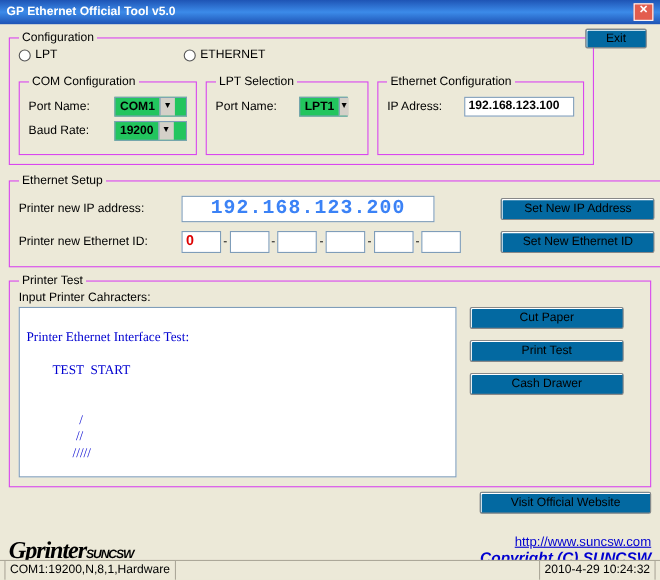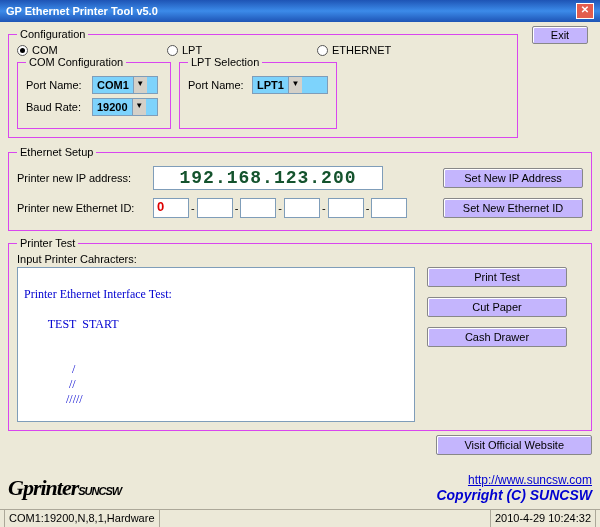--- a/index.html
+++ b/index.html
@@ -2,64 +2,60 @@
 <html><head>
 <meta charset="utf-8">
 <style>
   * { box-sizing: border-box; font-family: Tahoma, Arial, sans-serif; font-size: 11px; }
   body { margin: 0; background: #ece9d8; width: 600px; height: 527px; overflow: hidden; }
   .titlebar { background: linear-gradient(#1e54b5,#3c8be9,#1e54b5); color: #fff; height: 22px; line-height: 22px; padding: 0 6px; font-weight: bold; font-size: 12px; display:flex; justify-content:space-between; align-items:center;}
   .titlebar .xbtn { width:18px; height:16px; background:#e35d4e; border:1px solid #fff; color:#fff; text-align:center; line-height:12px; font-size:10px; }
   .client { position: relative; padding: 6px 8px 0 8px; height: 487px; }
   fieldset { border: 1px solid #d946ef; margin: 0; padding: 4px 8px 8px 8px; }
   legend { padding: 0 3px; }
-  .btn { background: #c4b5fd; border: 1px solid #888; border-radius: 2px; padding: 2px 10px; min-width: 70px; text-align: center; box-shadow: inset 1px 1px #fff; }
+  .btn { background: #0369a1; border: 1px solid #888; border-radius: 2px; padding: 2px 10px; min-width: 70px; text-align: center; box-shadow: inset 1px 1px #fff; }
   .btn-wide { min-width: 140px; padding: 3px 6px; }
   .input { background:#fff; border:1px solid #7f9db9; padding:1px 3px; height:18px; font-weight:bold; }
-  .combo { display:inline-flex; align-items:center; background:#7dd3fc; border:1px solid #7f9db9; height:18px; }
+  .combo { display:inline-flex; align-items:center; background:#22c55e; border:1px solid #7f9db9; height:18px; }
   .combo span { padding:0 4px; font-weight:bold; }
   .combo .arrow { width:14px; height:16px; background:#d4d0c8; border-left:1px solid #7f9db9; text-align:center; line-height:14px; font-size:8px; }
-  .row { display:flex; align-items:center; gap:6px; margin:4px 0; }
+  .row { display:flex; align-items:center; gap:18px; margin:4px 0; }
   label { display:inline-block; }
   .config-top { display:flex; align-items:flex-start; }
   .radio { display:inline-flex; align-items:center; gap:4px; }
   .radio .dot { width:11px; height:11px; border:1px solid #555; border-radius:50%; background:#fff; position:relative; }
   .radio .dot.checked::after { content:''; position:absolute; left:2px; top:2px; width:5px; height:5px; background:#000; border-radius:50%; }
-  .sub-configs { display:flex; gap:8px; margin-top:0; }
+  .sub-configs { display:flex; gap:8px; margin-top:12px; }
   .sub-configs fieldset { flex:0 0 auto; }
-  .ip-big { font-family: 'Courier New', monospace; font-size: 18px; font-weight: bold; color: #14532d; letter-spacing: 1px; text-align:center; width: 230px; height:24px; line-height:20px; }
+  .ip-big { font-family: 'Courier New', monospace; font-size: 18px; font-weight: bold; color: #3b82f6; letter-spacing: 1px; text-align:center; width: 230px; height:24px; line-height:20px; }
   .eth-input { width:36px; height:20px; background:#fff; border:1px solid #7f9db9; font-weight:bold; color:#d00; font-size:13px; padding:0 3px; }
   .textarea { background:#fff; border:1px solid #7f9db9; width: 398px; height: 155px; padding:4px 6px; font-family: Tahoma; font-size:12px; color:#0000d0; white-space:pre; overflow-y:scroll; }
   .link { color:#0000d0; text-decoration:underline; font-size:12px; }
   .copyright { color:#0000d0; font-weight:bold; font-size:14px; font-style:italic; }
   .logo-text { font-family: Arial Black, Arial, sans-serif; font-weight:900; font-size:28px; font-style:italic; letter-spacing:-1px; display:flex; align-items:baseline;margin-top:38px; }
   .statusbar { position:absolute; bottom:0; left:0; right:0; height:18px; border-top:1px solid #aca899; background:#ece9d8; display:flex; justify-content:space-between; padding:0 4px; line-height:16px; font-size:11px; }
   .statusbar div { border:1px solid #aca899; border-top:none; border-bottom:none; padding:0 4px; }
 </style>
 </head>
 <body>
 
 <div class="titlebar">
-  <span>GP Ethernet Printer Tool v5.0</span>
+  <span>GP Ethernet Official Tool v5.0</span>
   <span class="xbtn">✕</span>
 </div>
 
 <div class="client">
 
   <div style="position:absolute; right:12px; top:4px;">
     <div class="btn" style="min-width:56px;">Exit</div>
   </div>
 
   <fieldset style="width:510px;">
     <legend>Configuration</legend>
     <div class="config-top">
-      <div class="radio" style="width:150px;">
-        <span class="dot checked"></span>
-        <span>COM</span>
-      </div>
       <div class="radio" style="width:150px;text-align:center;">
         <span class="dot"></span>
         <span>LPT</span>
       </div>
       <div class="radio">
         <span class="dot"></span>
         <span>ETHERNET</span>
       </div>
     </div>
     <div class="sub-configs">
@@ -77,24 +73,31 @@
           <div class="combo" style="width:66px;">
             <span>19200</span>
             <div class="arrow">▼</div>
           </div>
         </div>
       </fieldset>
       <fieldset style="width:148px;">
         <legend>LPT Selection</legend>
         <div class="row">
           <label style="width:58px;">Port Name:</label>
-          <div class="combo" style="width:76px;">
+          <div class="combo" style="width:44px;">
             <span>LPT1</span>
             <div class="arrow">▼</div>
           </div>
+        </div>
+      </fieldset>
+      <fieldset style="width:166px;">
+        <legend>Ethernet Configuration</legend>
+        <div class="row">
+          <label style="width:52px;">IP Adress:</label>
+          <div class="input" style="width:100px;">192.168.123.100</div>
         </div>
       </fieldset>
     </div>
   </fieldset>
 
   <fieldset style="margin-top:8px;">
     <legend>Ethernet Setup</legend>
     <div class="row">
       <label style="width:130px;">Printer new IP address:</label>
       <div class="input ip-big">192.168.123.200</div>
@@ -128,22 +131,22 @@
       <div class="textarea">
 Printer Ethernet Interface Test:
 
         TEST  START
 
 
                 /
                //
               /////</div>
       <div style="display:flex; flex-direction:column; gap:10px;">
+        <div class="btn btn-wide">Cut Paper</div>
         <div class="btn btn-wide">Print Test</div>
-        <div class="btn btn-wide">Cut Paper</div>
         <div class="btn btn-wide">Cash Drawer</div>
       </div>
     </div>
   </fieldset>
 
   <div style="display:flex; align-items:center; margin-top:4px;">
     <div class="logo-text">
       <span style="font-family:'Brush Script MT',cursive; font-size:22px; font-style:italic;">Gprinter</span>
       <span>SUNCSW</span>
     </div>

